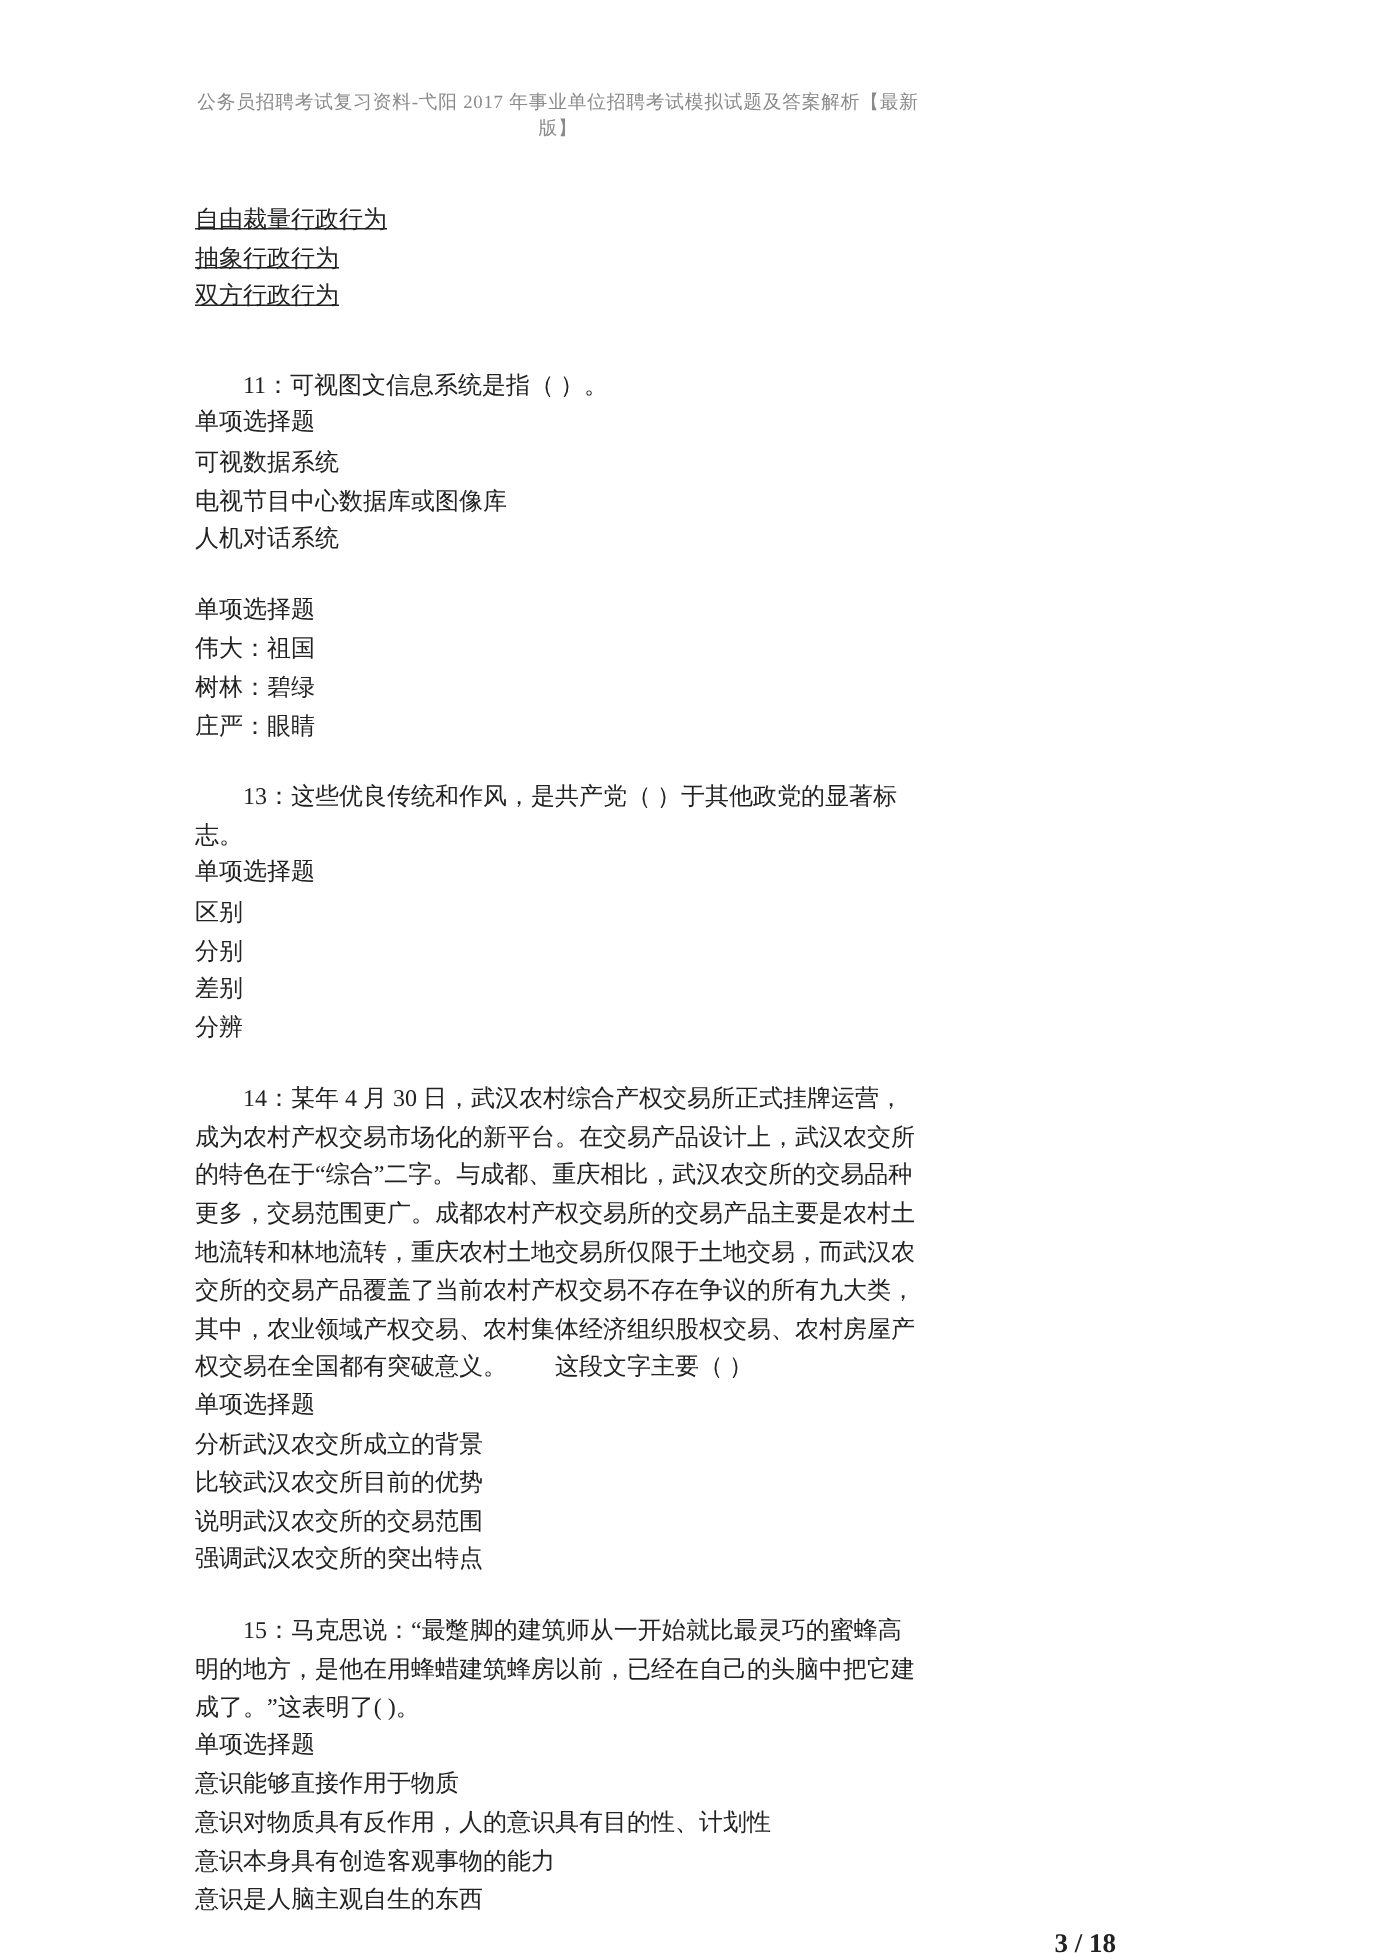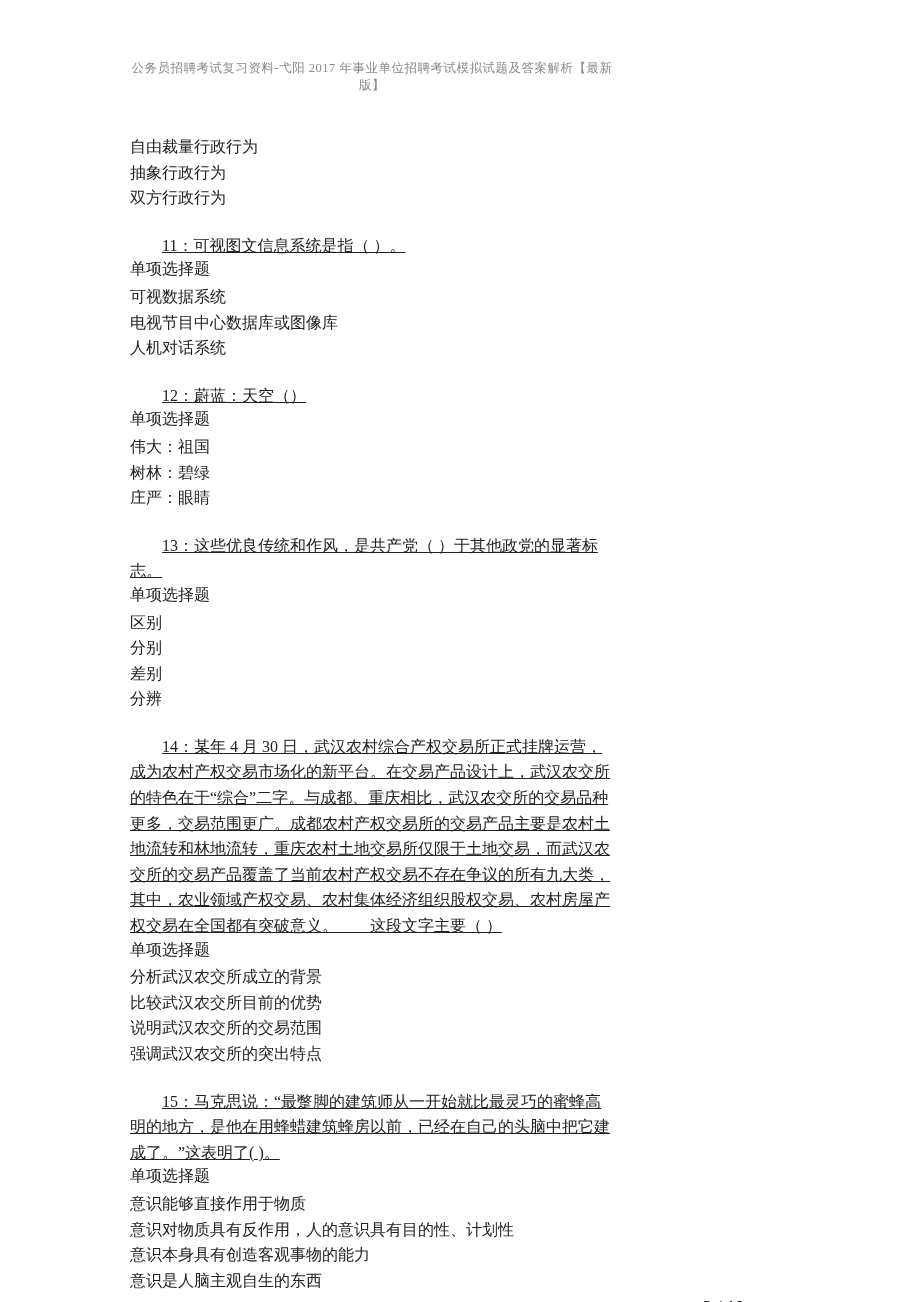--- a/index.html
+++ b/index.html
@@ -23,31 +23,31 @@
     letter-spacing: 0.5px;
     margin-bottom: 40px;
     font-family: "SimSun", serif;
   }
   .content {
     color: #222;
     font-size: 16px;
     line-height: 1.6;
   }
   .orphan-options {
-    margin-bottom: 22px;
+    margin-bottom: 34px;
+    text-decoration: underline;
   }
   .opt {
     display: block;
   }
   .qblock {
     margin-bottom: 22px;
   }
   .qstem {
     text-indent: 2em;
-    text-decoration: underline;
   }
   .qtype {
     text-indent: 0;
     font-family: Liberation Mono, monospace;
   }
   .footer {
     position: absolute;
     bottom: 36px;
     left: 0;
     width: 100%;
@@ -74,21 +74,20 @@
 
     <div class="qblock">
       <div class="qstem">11：可视图文信息系统是指（  ）。</div>
       <div class="qtype">单项选择题</div>
       <span class="opt">可视数据系统</span>
       <span class="opt">电视节目中心数据库或图像库</span>
       <span class="opt">人机对话系统</span>
     </div>
 
     <div class="qblock">
-      <div class="qstem">12：蔚蓝：天空（）</div>
       <div class="qtype">单项选择题</div>
       <span class="opt">伟大：祖国</span>
       <span class="opt">树林：碧绿</span>
       <span class="opt">庄严：眼睛</span>
     </div>
 
     <div class="qblock">
       <div class="qstem">13：这些优良传统和作风，是共产党（  ）于其他政党的显著标志。</div>
       <div class="qtype">单项选择题</div>
       <span class="opt">区别</span>

